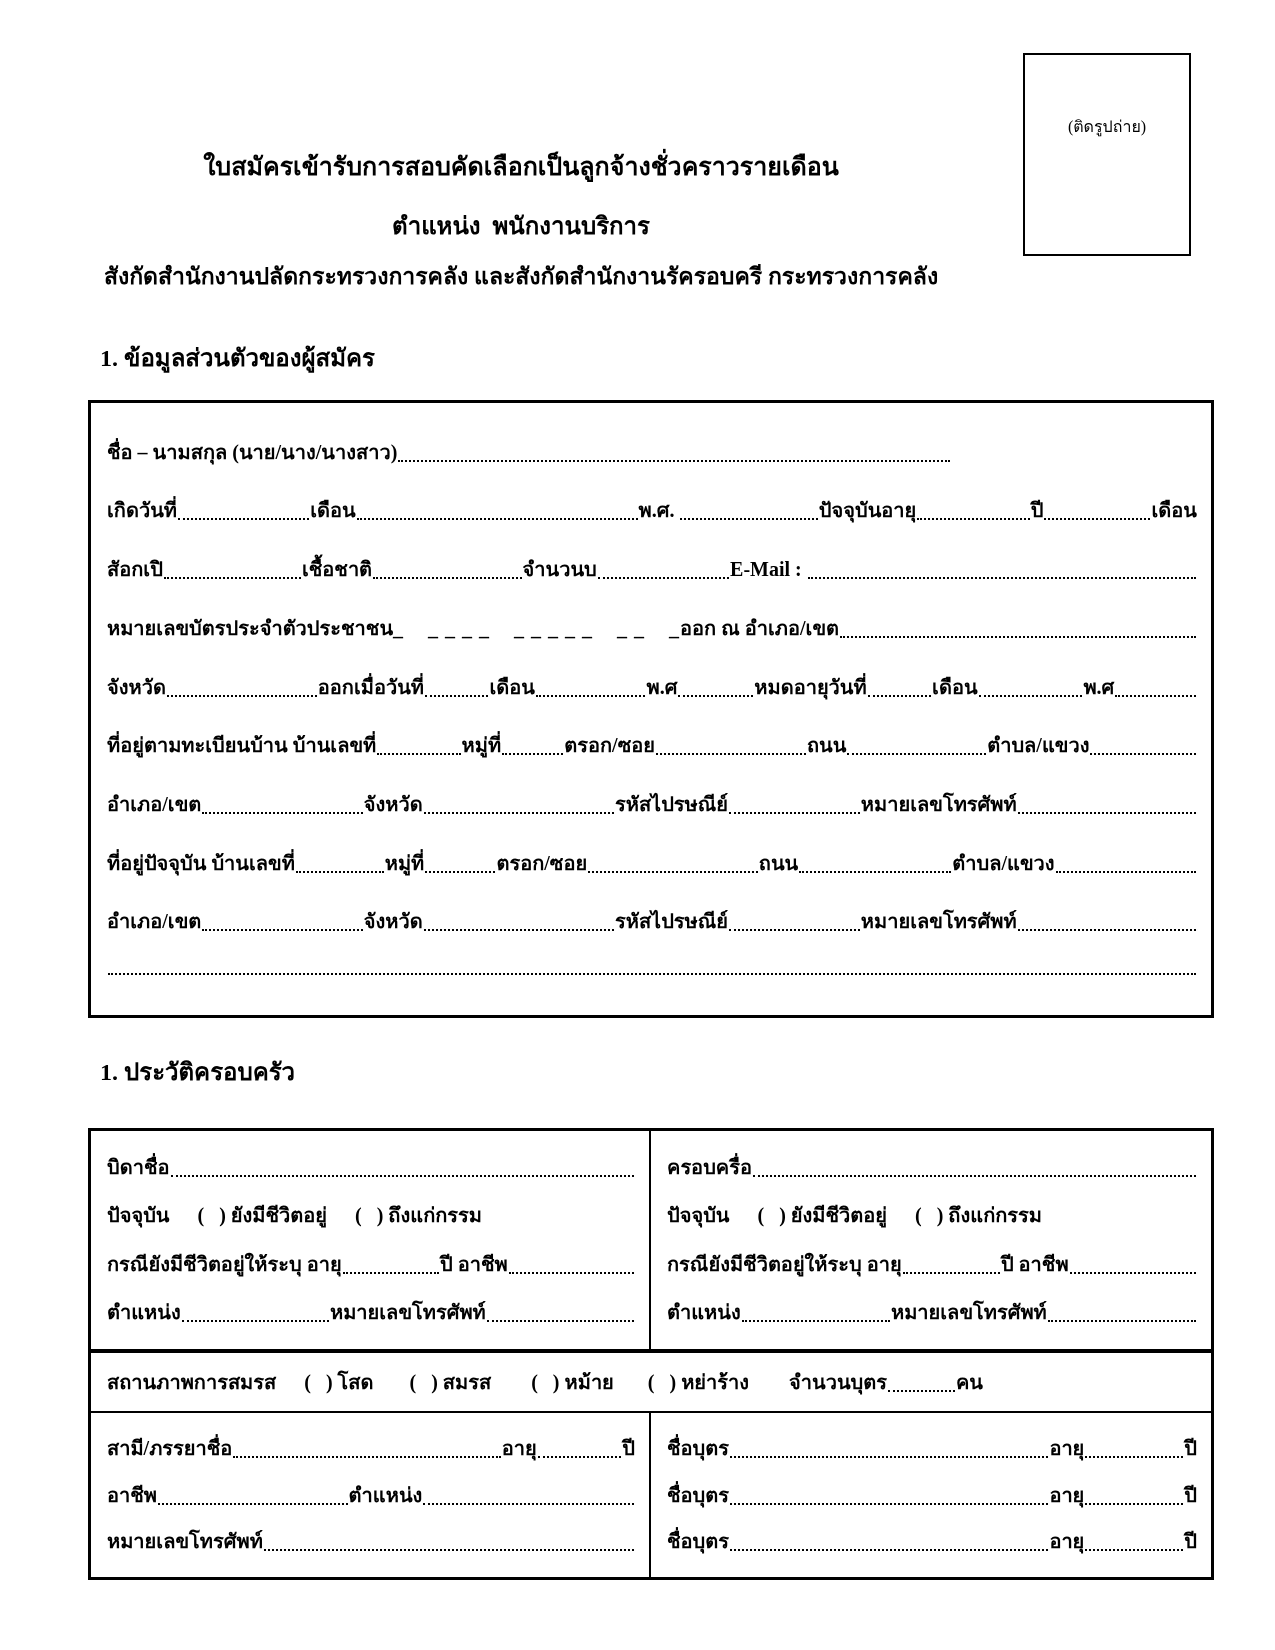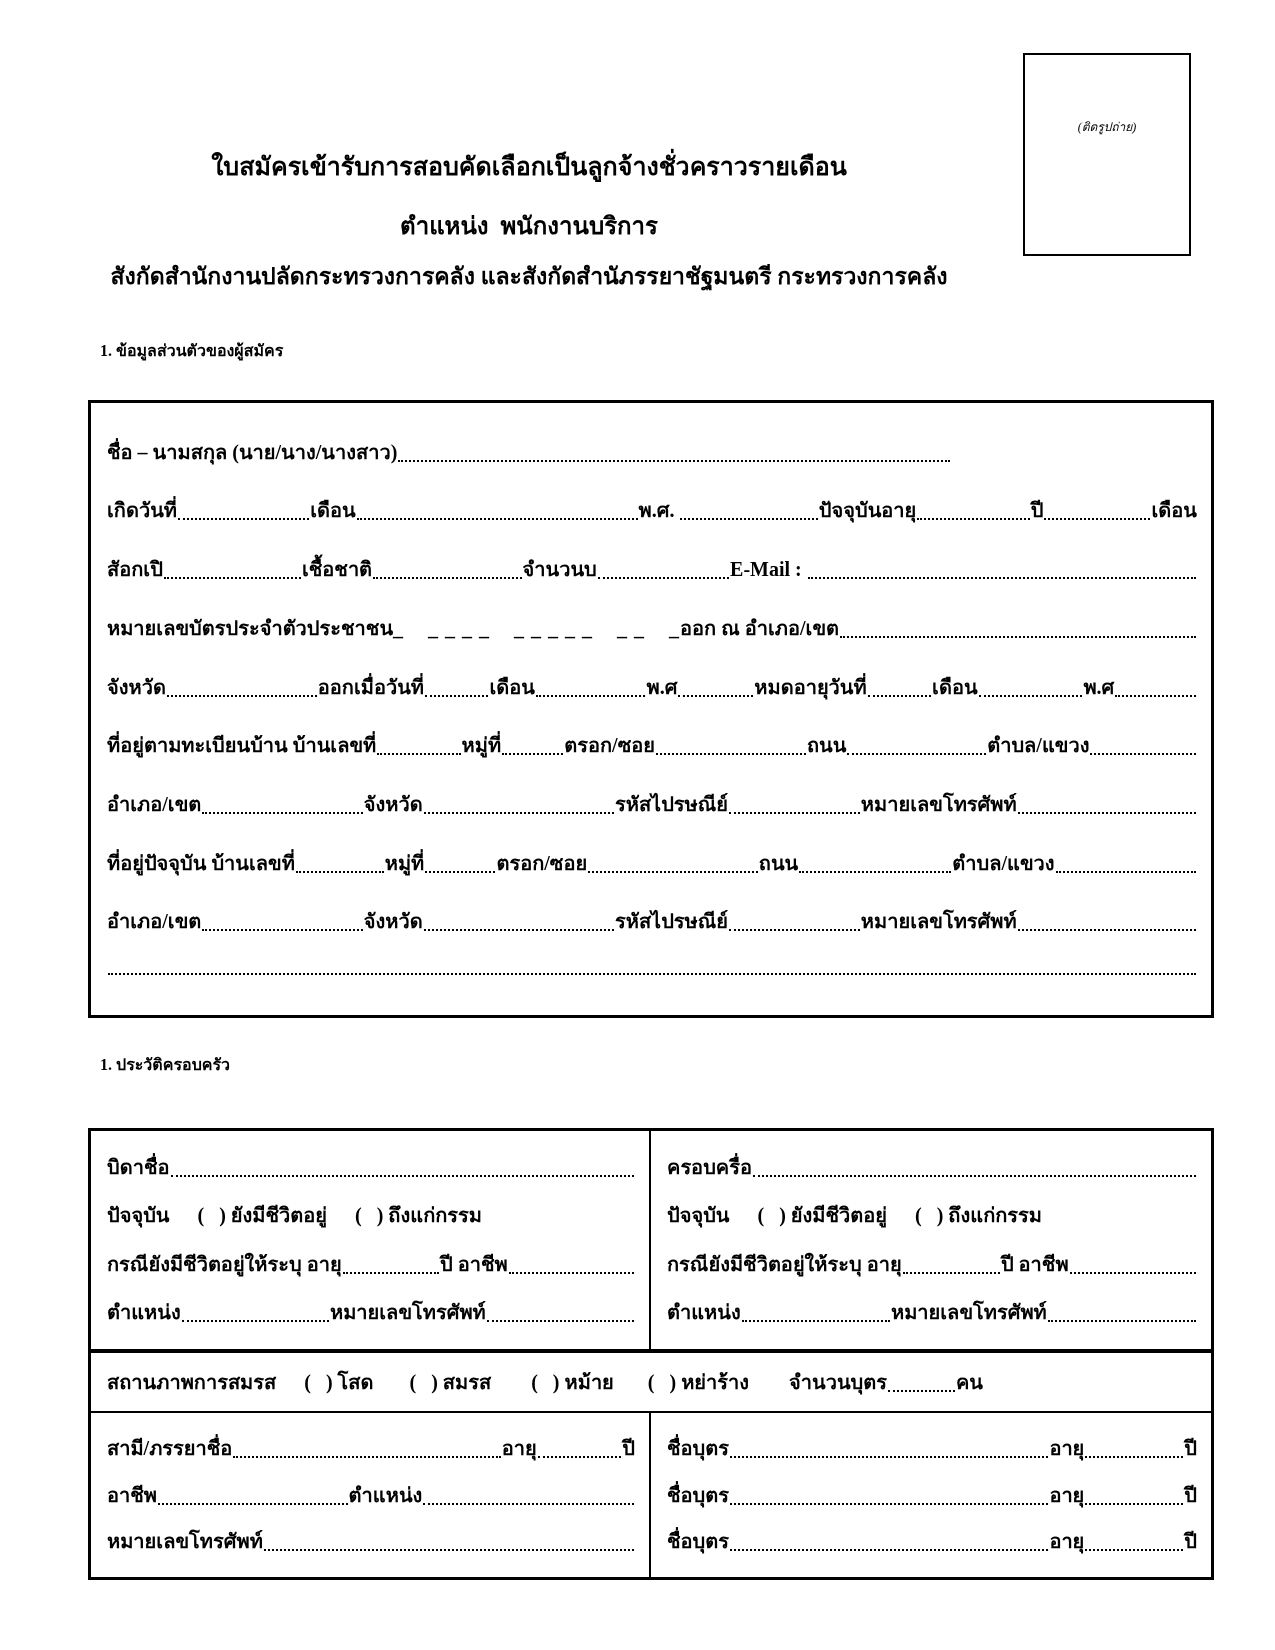--- a/index.html
+++ b/index.html
@@ -11,26 +11,26 @@
     font-family:"Liberation Serif","DejaVu Serif",serif;
     font-weight:bold;
     overflow:hidden;
   }
   
   .photo-box {
     position:absolute; left:1023px; top:53px; width:168px; height:203px;
     border:2px solid #000; box-sizing:border-box;
     display:flex; align-items:center; justify-content:center;
   }
-  .photo-box .lab { font-size:12px; font-weight:normal; transform:translateY(-28px);font-style:italic; }
-  .title { position:absolute; left:8px; width:1042px; text-align:center; white-space:pre; }
+  .photo-box .lab { font-size:16px; font-weight:normal; transform:translateY(-28px); }
+  .title { position:absolute; left:0; width:1042px; text-align:center; white-space:pre; }
   .title1 { top:146px; font-size:25px; }
   .title2 { top:206px; font-size:24px; }
   .title3 { top:258px; font-size:23px; }
-  .sec-heading { position:absolute; left:100px; font-size:16px; white-space:pre; }
+  .sec-heading { position:absolute; left:100px; font-size:24px; white-space:pre; }
   .sec1-heading { top:338px; }
   .sec2-heading { top:1052px; }
   
   .box1 {
     position:absolute; left:88px; top:400px; width:1126px; height:618px;
     border:3px solid #000; box-sizing:border-box;
     display:flex; flex-direction:column; justify-content:space-evenly;
     padding:4px 14px 4px 16px;
   }
   .famtable {
@@ -58,21 +58,21 @@
 <body>
 
 <div class="page">
 
   <div class="photo-box">
     <span class="lab">(ติดรูปถ่าย)</span>
   </div>
 
   <div class="title title1">ใบสมัครเข้ารับการสอบคัดเลือกเป็นลูกจ้างชั่วคราวรายเดือน</div>
   <div class="title title2">ตำแหน่ง  พนักงานบริการ</div>
-  <div class="title title3">สังกัดสำนักงานปลัดกระทรวงการคลัง และสังกัดสำนัภรรยาชัฐมนตรี กระทรวงการคลัง</div>
+  <div class="title title3">สังกัดสำนักงานปลัดกระทรวงการคลัง และสังกัดสำนักงานรัครอบครี กระทรวงการคลัง</div>
 
   <div class="sec-heading sec1-heading">1. ข้อมูลส่วนตัวของผู้สมัคร</div>
 
   <div class="box1">
       <div class="form-line"><span class="lbl">ชื่อ – นามสกุล (นาย/นาง/นางสาว)</span><span class="dots" style="flex-grow: 5.6;"></span><span class="egap" style="flex-grow: 2.5;"></span></div>
       <div class="form-line"><span class="lbl">เกิดวันที่</span><span class="dots" style="flex-grow: 1.05;"></span><span class="lbl">เดือน</span><span class="dots" style="flex-grow: 2.25;"></span><span class="lbl">พ.ศ. </span><span class="dots" style="flex-grow: 1.1;"></span><span class="lbl">ปัจจุบันอายุ</span><span class="dots" style="flex-grow: 0.9;"></span><span class="lbl">ปี</span><span class="dots" style="flex-grow: 0.85;"></span><span class="lbl">เดือน</span></div>
       <div class="form-line"><span class="lbl">สัอกเปิ</span><span class="dots" style="flex-grow: 1.2;"></span><span class="lbl">เชื้อชาติ</span><span class="dots" style="flex-grow: 1.3;"></span><span class="lbl">จำนวนบ</span><span class="dots" style="flex-grow: 1.15;"></span><span class="lbl">E-Mail : </span><span class="dots" style="flex-grow: 3.4;"></span></div>
       <div class="form-line"><span class="lbl">หมายเลขบัตรประจำตัวประชาชน</span><span class="idboxes">_    _ _ _ _    _ _ _ _ _    _ _    _</span><span class="lbl">ออก ณ อำเภอ/เขต</span><span class="dots" style="flex-grow: 1;"></span></div>
       <div class="form-line"><span class="lbl">จังหวัด</span><span class="dots" style="flex-grow: 1.3;"></span><span class="lbl">ออกเมื่อวันที่</span><span class="dots" style="flex-grow: 0.55;"></span><span class="lbl">เดือน</span><span class="dots" style="flex-grow: 0.95;"></span><span class="lbl">พ.ศ</span><span class="dots" style="flex-grow: 0.65;"></span><span class="lbl">หมดอายุวันที่</span><span class="dots" style="flex-grow: 0.55;"></span><span class="lbl">เดือน</span><span class="dots" style="flex-grow: 0.9;"></span><span class="lbl">พ.ศ</span><span class="dots" style="flex-grow: 0.7;"></span></div>
       <div class="form-line"><span class="lbl">ที่อยู่ตามทะเบียนบ้าน บ้านเลขที่</span><span class="dots" style="flex-grow: 0.75;"></span><span class="lbl">หมู่ที่</span><span class="dots" style="flex-grow: 0.55;"></span><span class="lbl">ตรอก/ซอย</span><span class="dots" style="flex-grow: 1.35;"></span><span class="lbl">ถนน</span><span class="dots" style="flex-grow: 1.25;"></span><span class="lbl">ตำบล/แขวง</span><span class="dots" style="flex-grow: 0.95;"></span></div>

